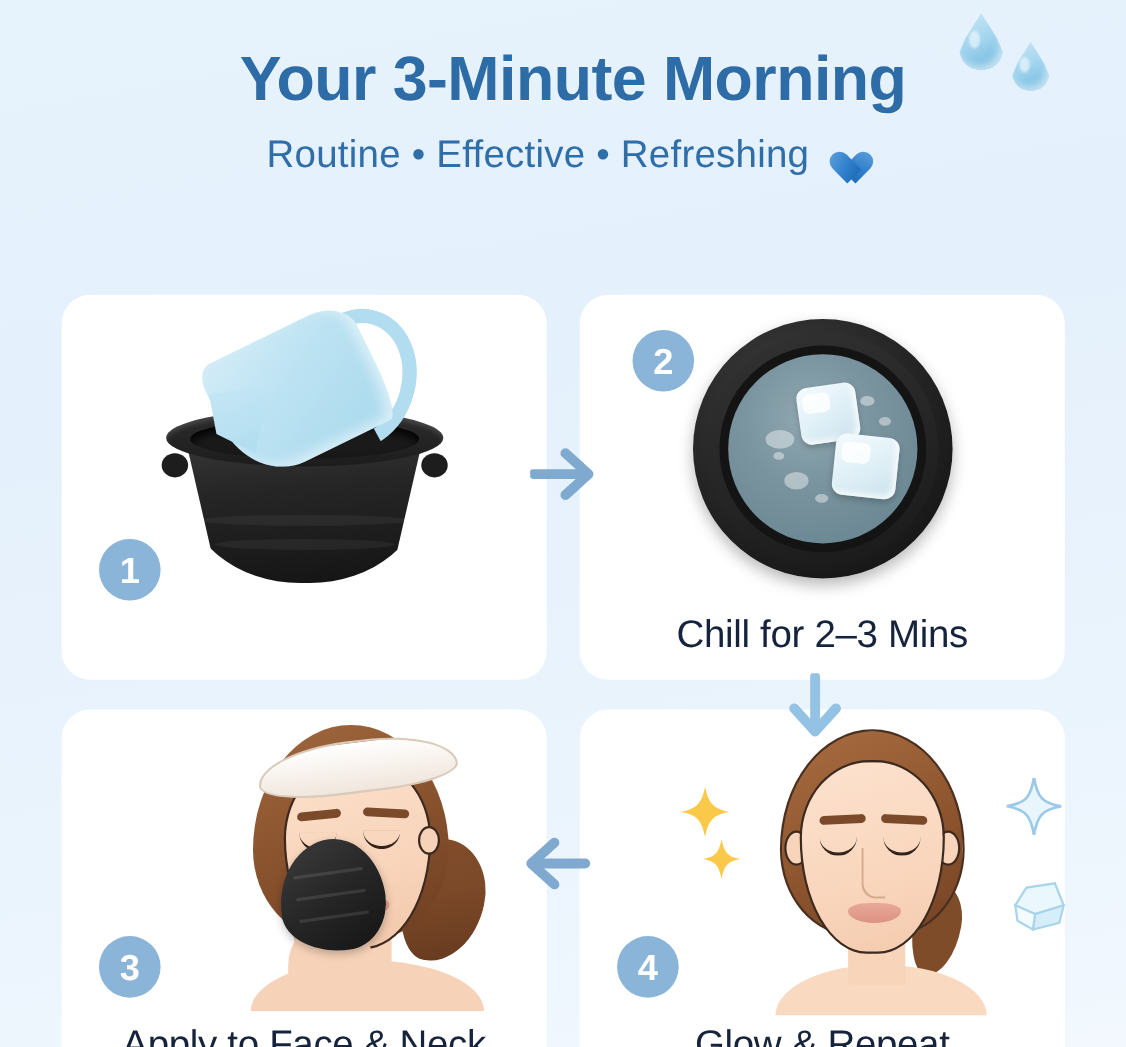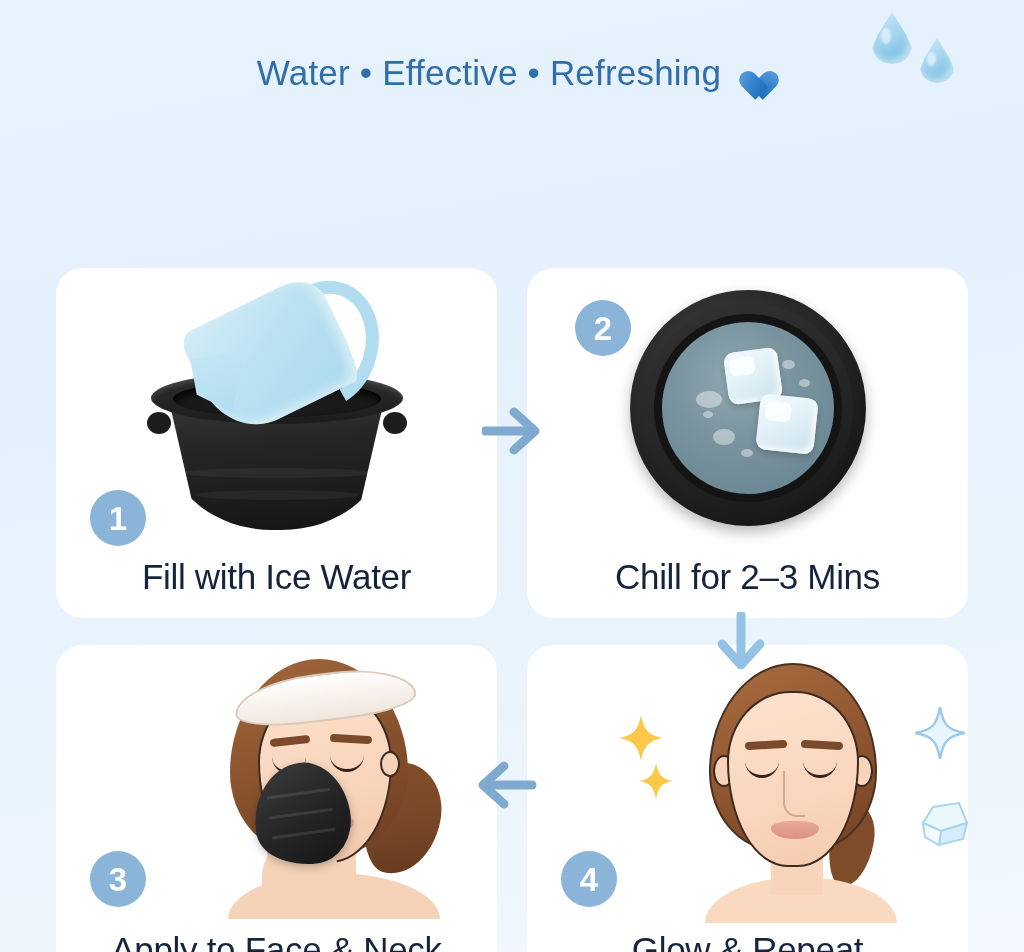--- a/index.html
+++ b/index.html
@@ -526,28 +526,29 @@
   .spark-y2 { left: 112px; top: 118px; }
   .spark-b1 { left: 388px; top: 62px; }
   .cube4 { left: 392px; top: 156px; position: absolute; z-index: 5; }
 </style>
 </head>
 <body>
 
 <div class="page">
 
   <div class="header">
+    <span class="title-line title-line-1">Your 3-Minute Morning</span>
 
     <div class="droplets">
       <span class="drop drop-1"></span>
       <span class="drop drop-2"></span>
     </div>
 
     <div class="subtitle">
-      <span>Water • Effective • Refreshing</span><span class="heart"></span>
+      <span>Routine • Effective • Refreshing</span><span class="heart"></span>
     </div>
   </div>
 
   <div class="grid">
 
     <div class="card">
       <div class="art">
         <div class="bowl1">
           <div class="bowl1-body"></div>
           <div class="bowl1-handle handle-l"></div>
@@ -557,21 +558,20 @@
           <div class="bowl1-rib rib-a"></div>
           <div class="bowl1-rib rib-b"></div>
         </div>
         <div class="pitcher">
           <div class="pitcher-handle"></div>
           <div class="pitcher-body"></div>
           <div class="pitcher-lip"></div>
         </div>
       </div>
       <div class="badge badge-bl">1</div>
-      <div class="caption">Fill with Ice Water</div>
     </div>
 
     <div class="card">
       <div class="art">
         <div class="bowl2">
           <div class="bowl2-outer"></div>
           <div class="bowl2-rim"></div>
           <div class="bowl2-rim2"></div>
           <div class="bowl2-water">
             <span class="bubble b1"></span>

